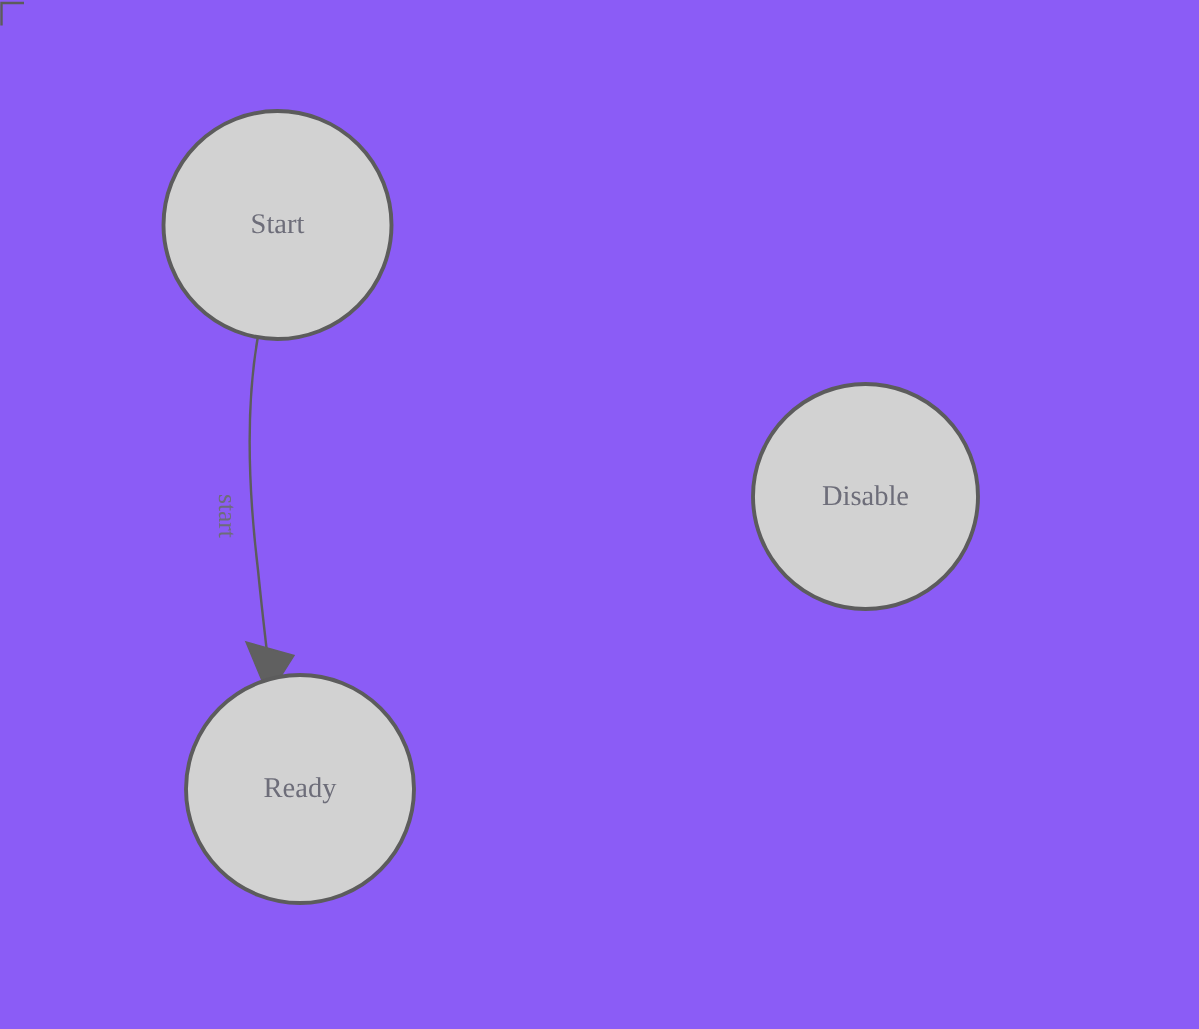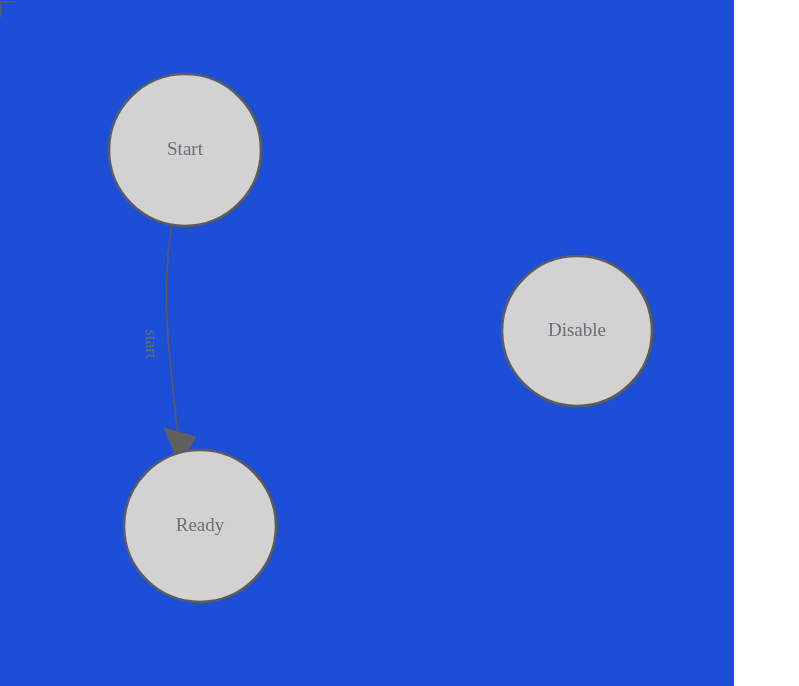--- a/index.html
+++ b/index.html
@@ -6,23 +6,23 @@
   html, body {
     margin: 0;
     padding: 0;
     background: #ffffff;
   }
   body {
     font-family: "Liberation Serif", "DejaVu Serif", serif;
   }
   #canvas {
     position: relative;
-    width: 734px;
+    width: 799px;
     height: 686px;
-    background: #1d4ed8;
+    background: #8b5cf6;
     overflow: hidden;
   }
   #diagram-svg {
     position: absolute;
     left: 0;
     top: 0;
     width: 799px;
     height: 686px;
   }
   .node-circle {

